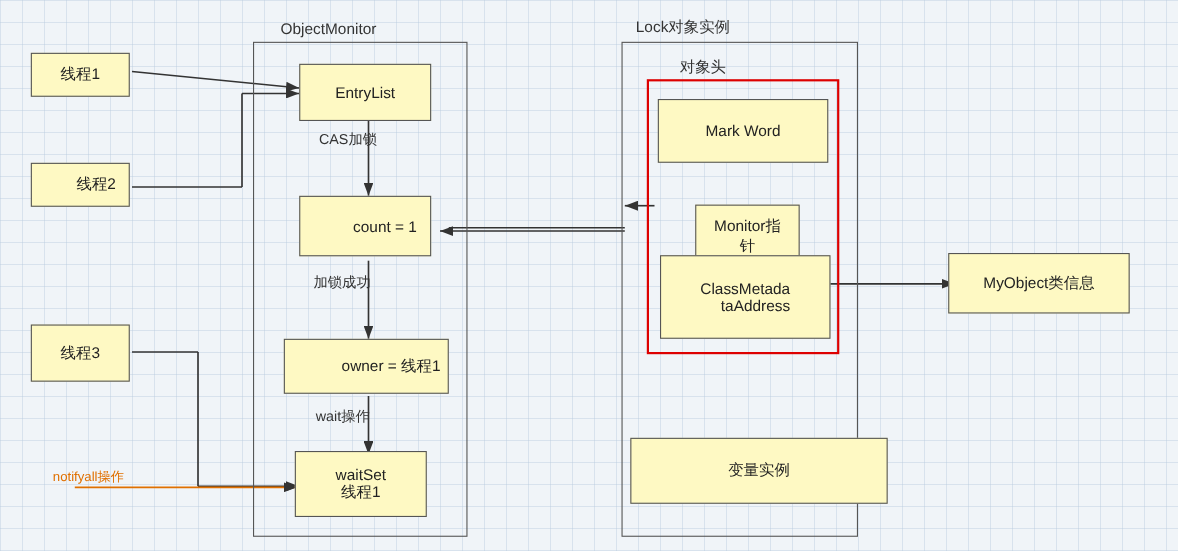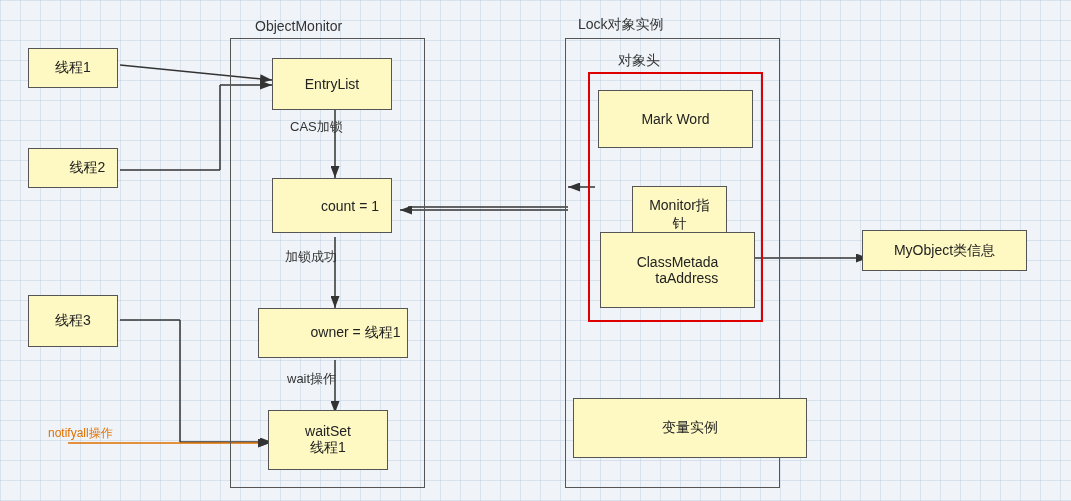--- a/index.html
+++ b/index.html
@@ -164,17 +164,17 @@
   </div>
 
   <div class="box" style="left:600px; top:232px; width:155px; height:76px; white-space:pre-line;text-align:right;">
     <span>ClassMetada<br>taAddress</span>
   </div>
 
   <div class="box" style="left:573px; top:398px; width:234px; height:60px;">
     <span>变量实例</span>
   </div>
 
-  <div class="box" style="left:862px; top:230px; width:165px; height:41px;">
+  <div class="box" style="left:862px; top:230px; width:165px; height:55px;">
     <span>MyObject类信息</span>
   </div>
 
 </div>
 
 </body></html>

